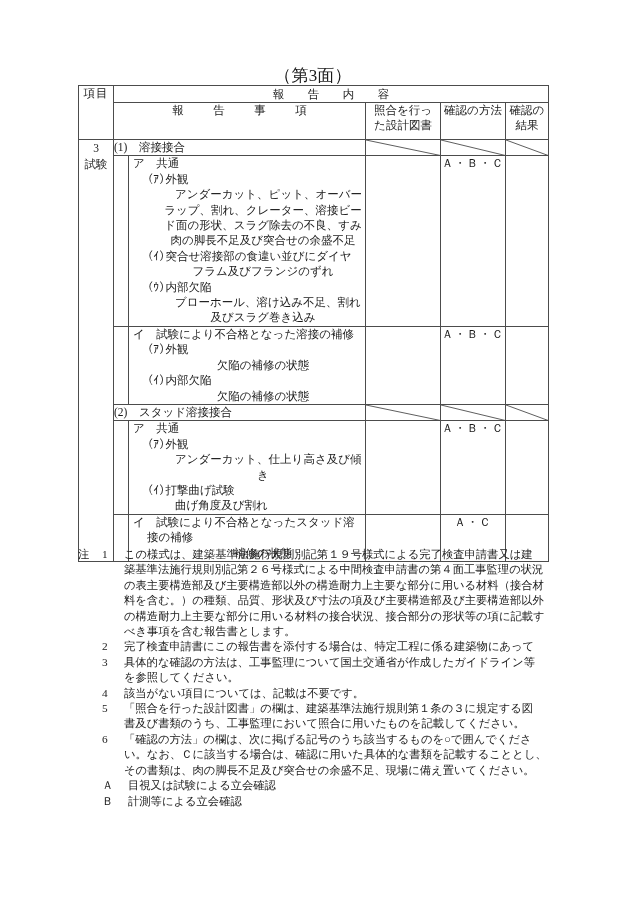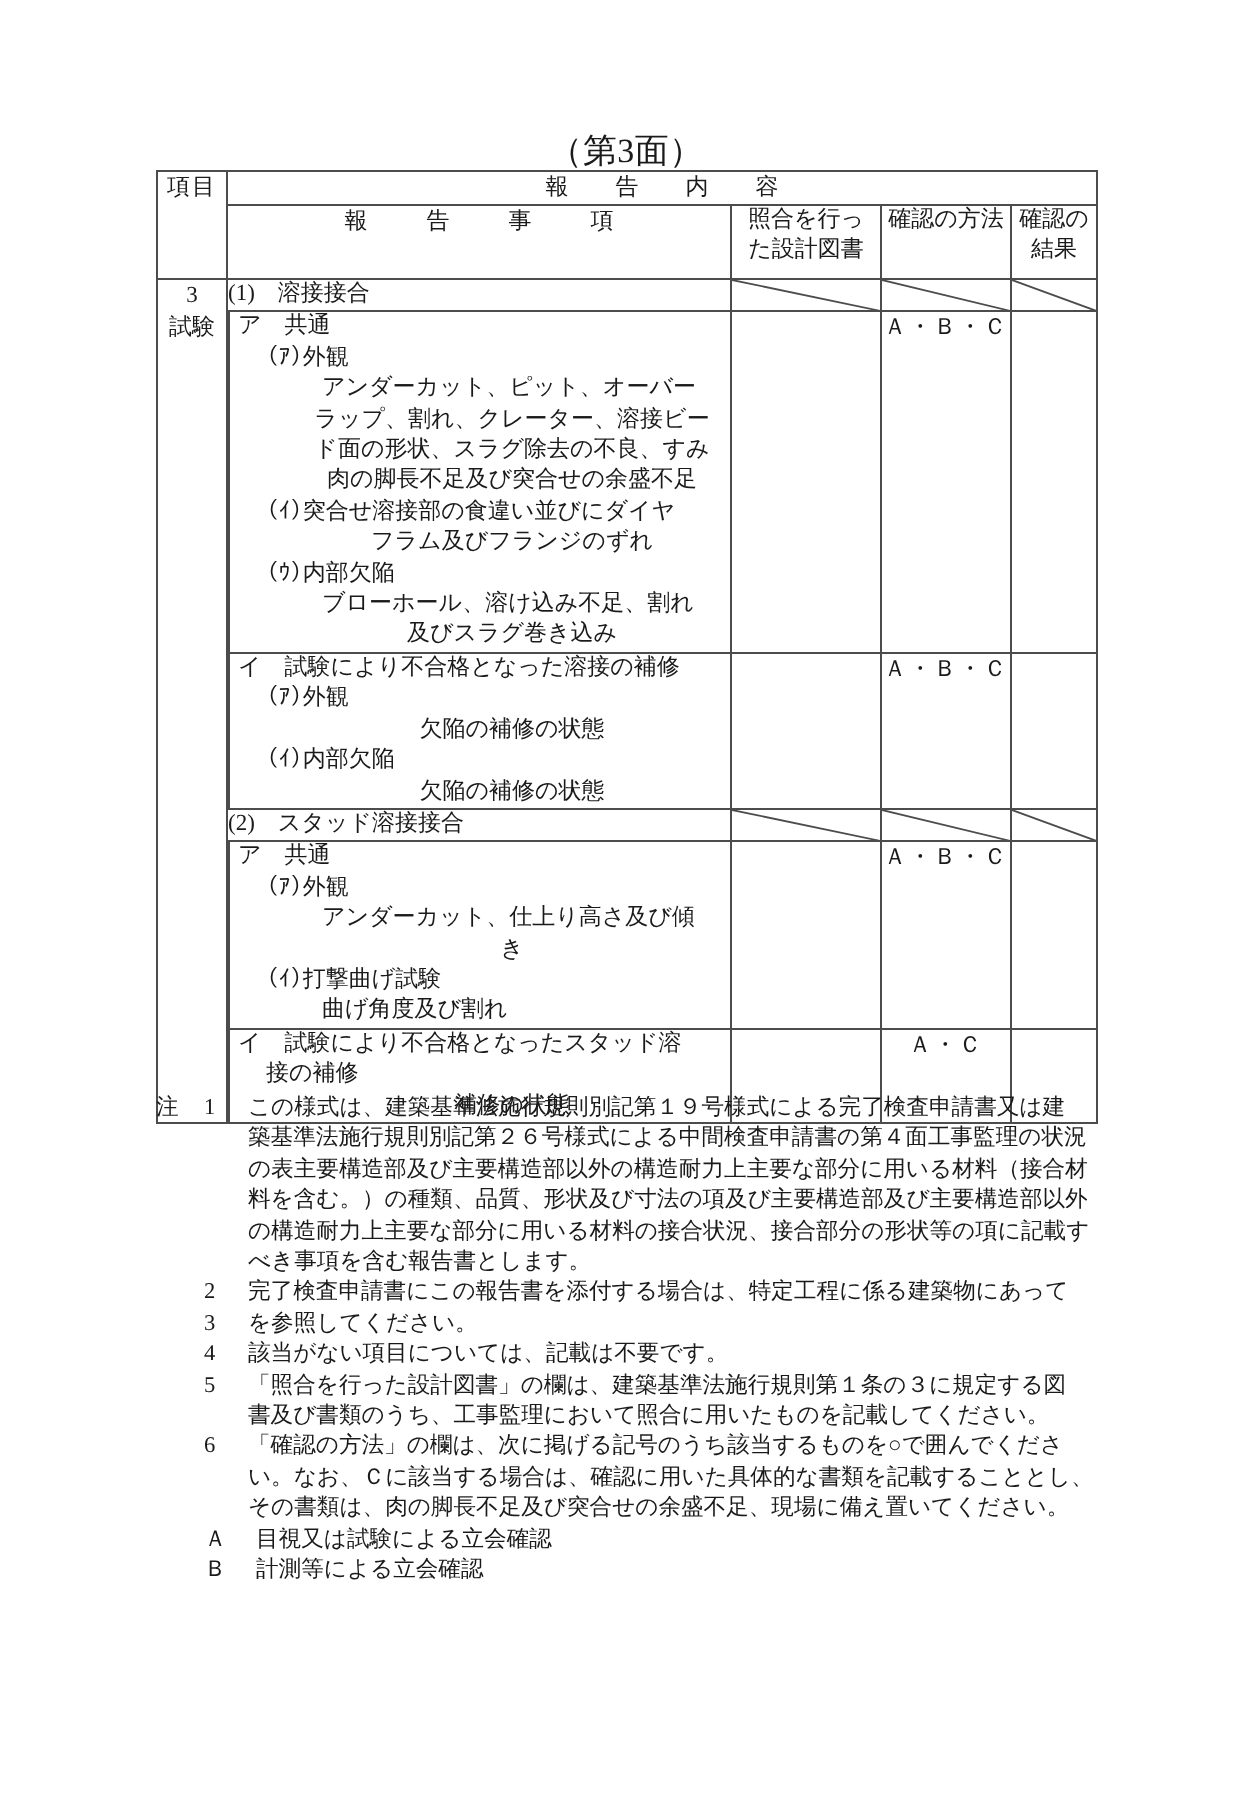--- a/index.html
+++ b/index.html
@@ -100,20 +100,21 @@
   
   .body-cell {
     padding: 1px 2px 2px 4px;
     line-height: 15.4px;
   }
   .body-cell .ln { white-space: nowrap; display: block; }
 
   
   .subbox {
     border-left: 1px solid #4c4c4c;
+    margin-left: 14px;
     padding-left: 4px;
   }
 
   .ind1 { padding-left: 0px; }
   .ind2 { padding-left: 14px; }
   .ind3 { padding-left: 28px; text-align: center; }
   .ind4 { padding-left: 42px; }
 
   
   .abc {
@@ -338,20 +339,21 @@
       <div class="note-num">2</div>
       <div class="note-body">
         <span class="ln">完了検査申請書にこの報告書を添付する場合は、特定工程に係る建築物にあって</span>
       </div>
     </div>
 
     <div class="note-row">
       <div class="note-head blank">注</div>
       <div class="note-num">3</div>
       <div class="note-body">
+        <span class="ln">具体的な確認の方法は、工事監理について国土交通省が作成したガイドライン等</span>
         <span class="ln">を参照してください。</span>
       </div>
     </div>
 
     <div class="note-row">
       <div class="note-head blank">注</div>
       <div class="note-num">4</div>
       <div class="note-body">
         <span class="ln">該当がない項目については、記載は不要です。</span>
       </div>

